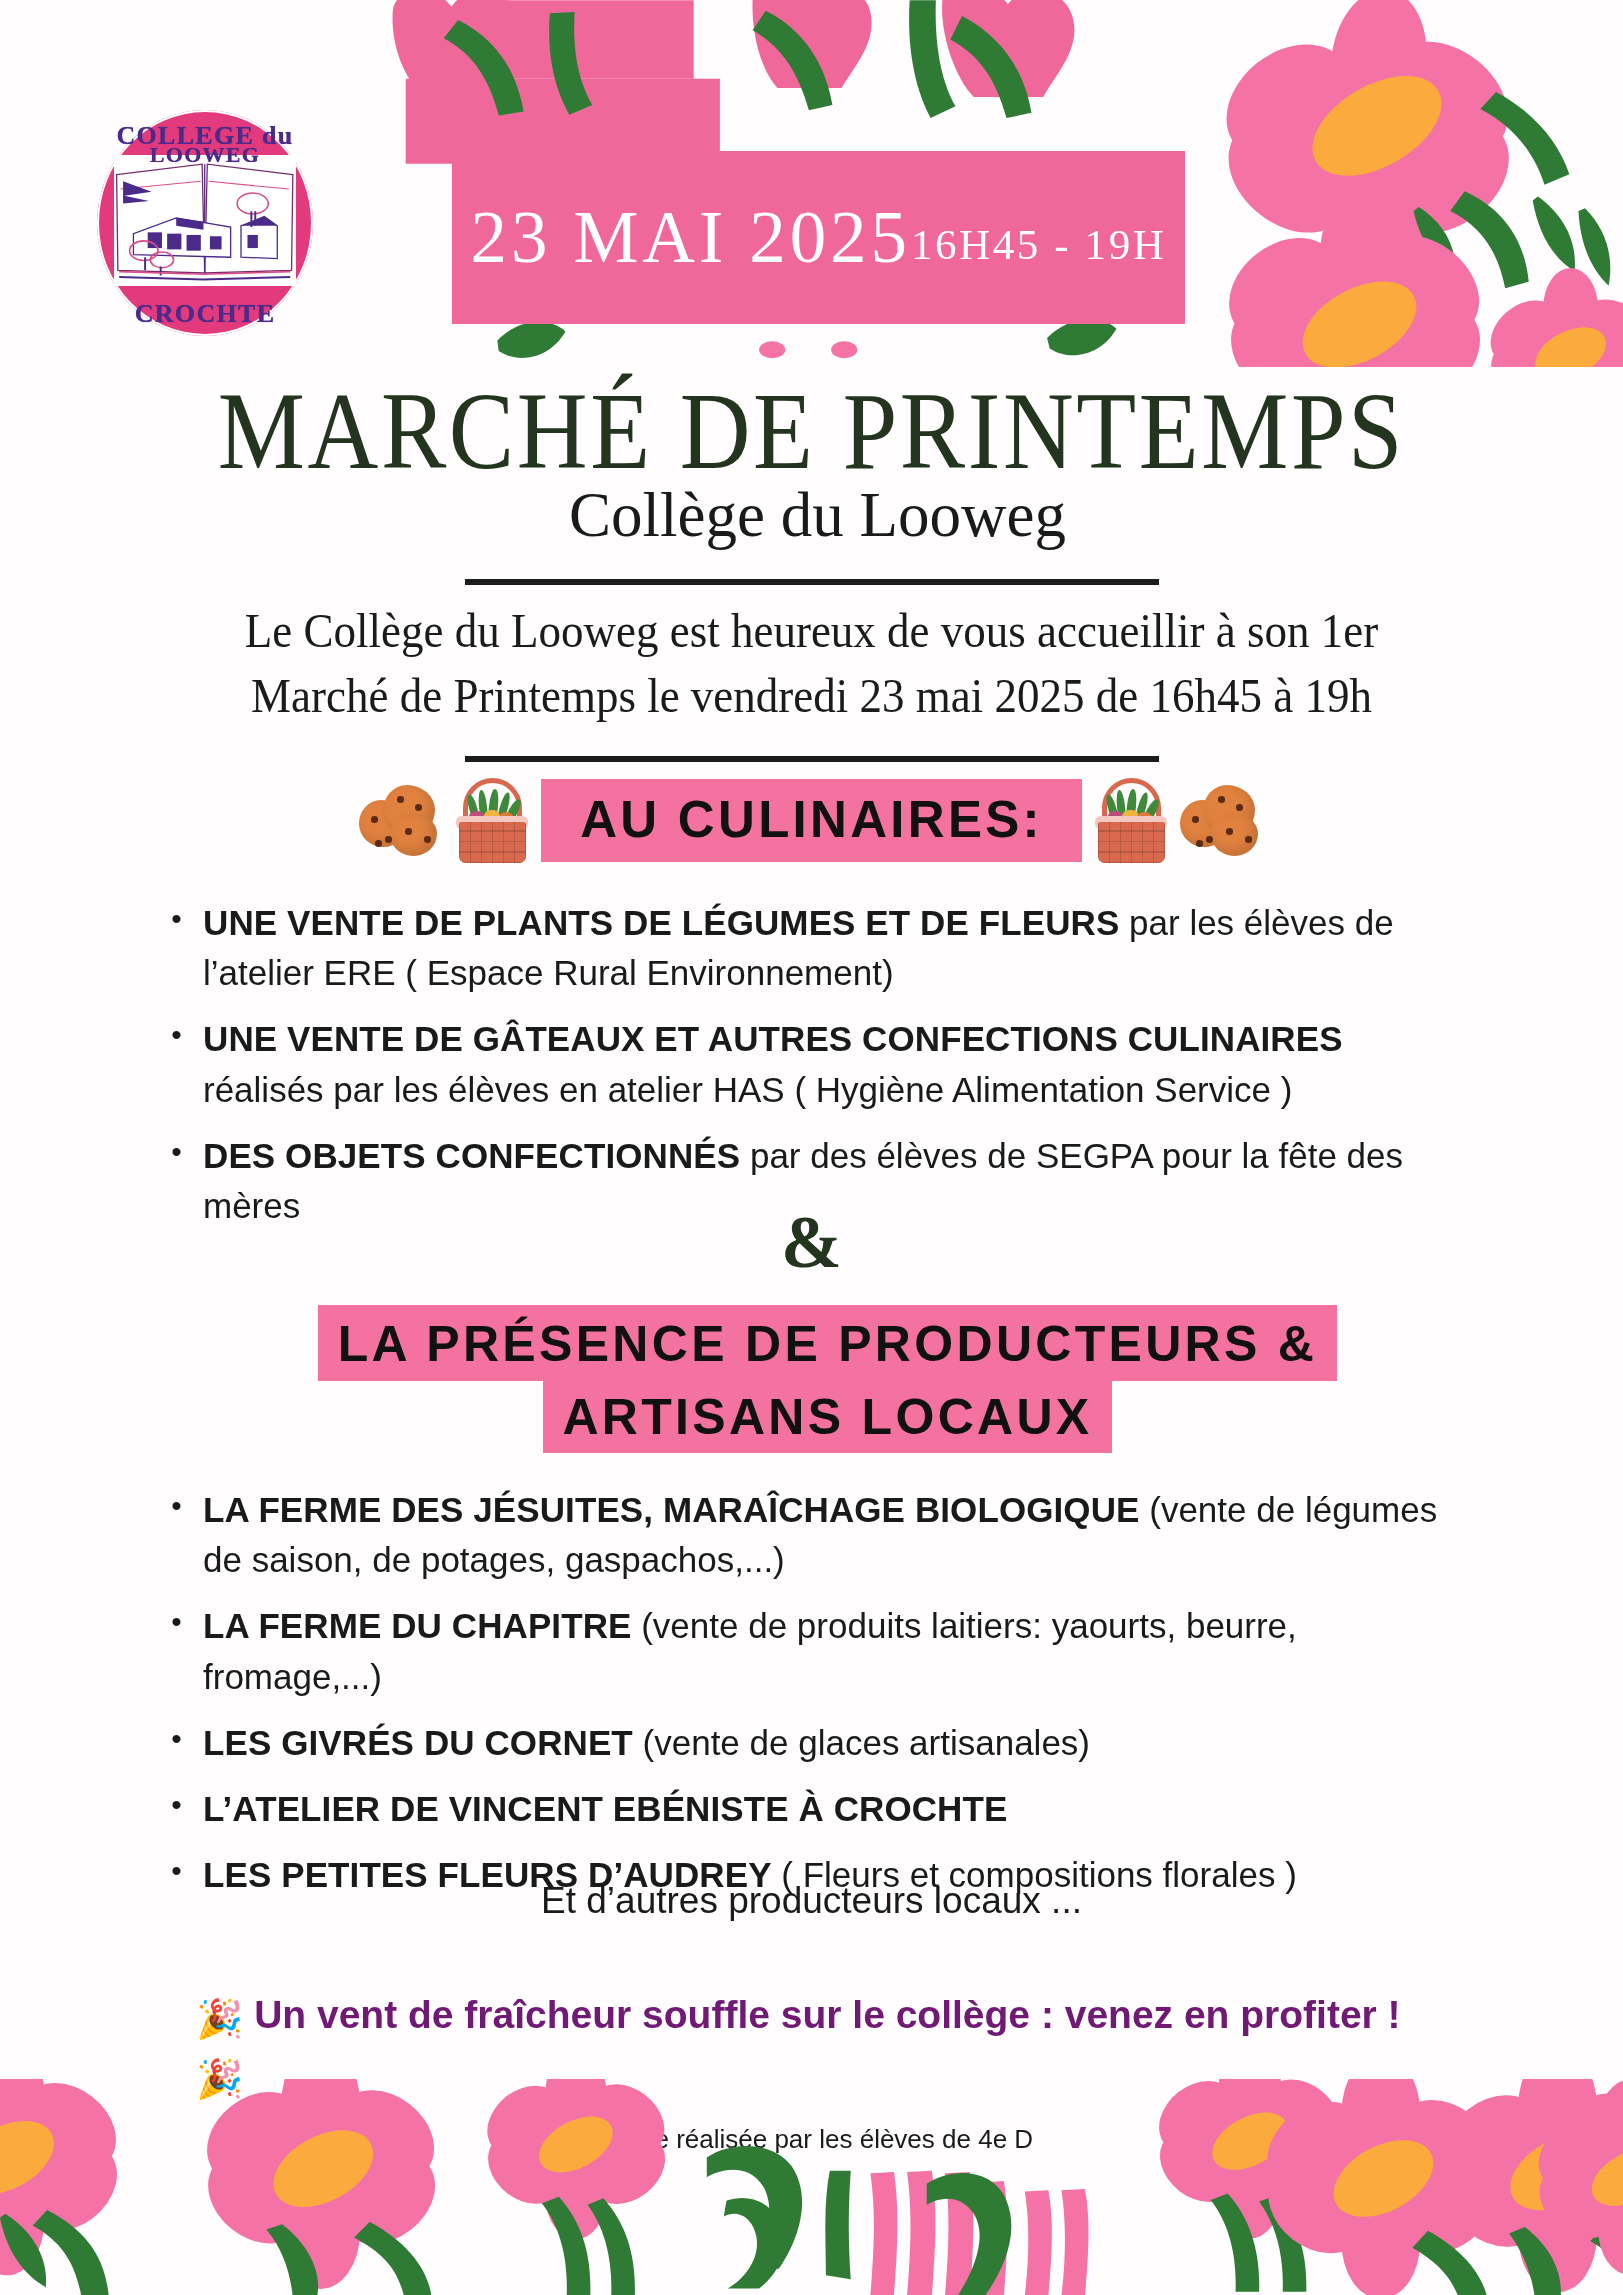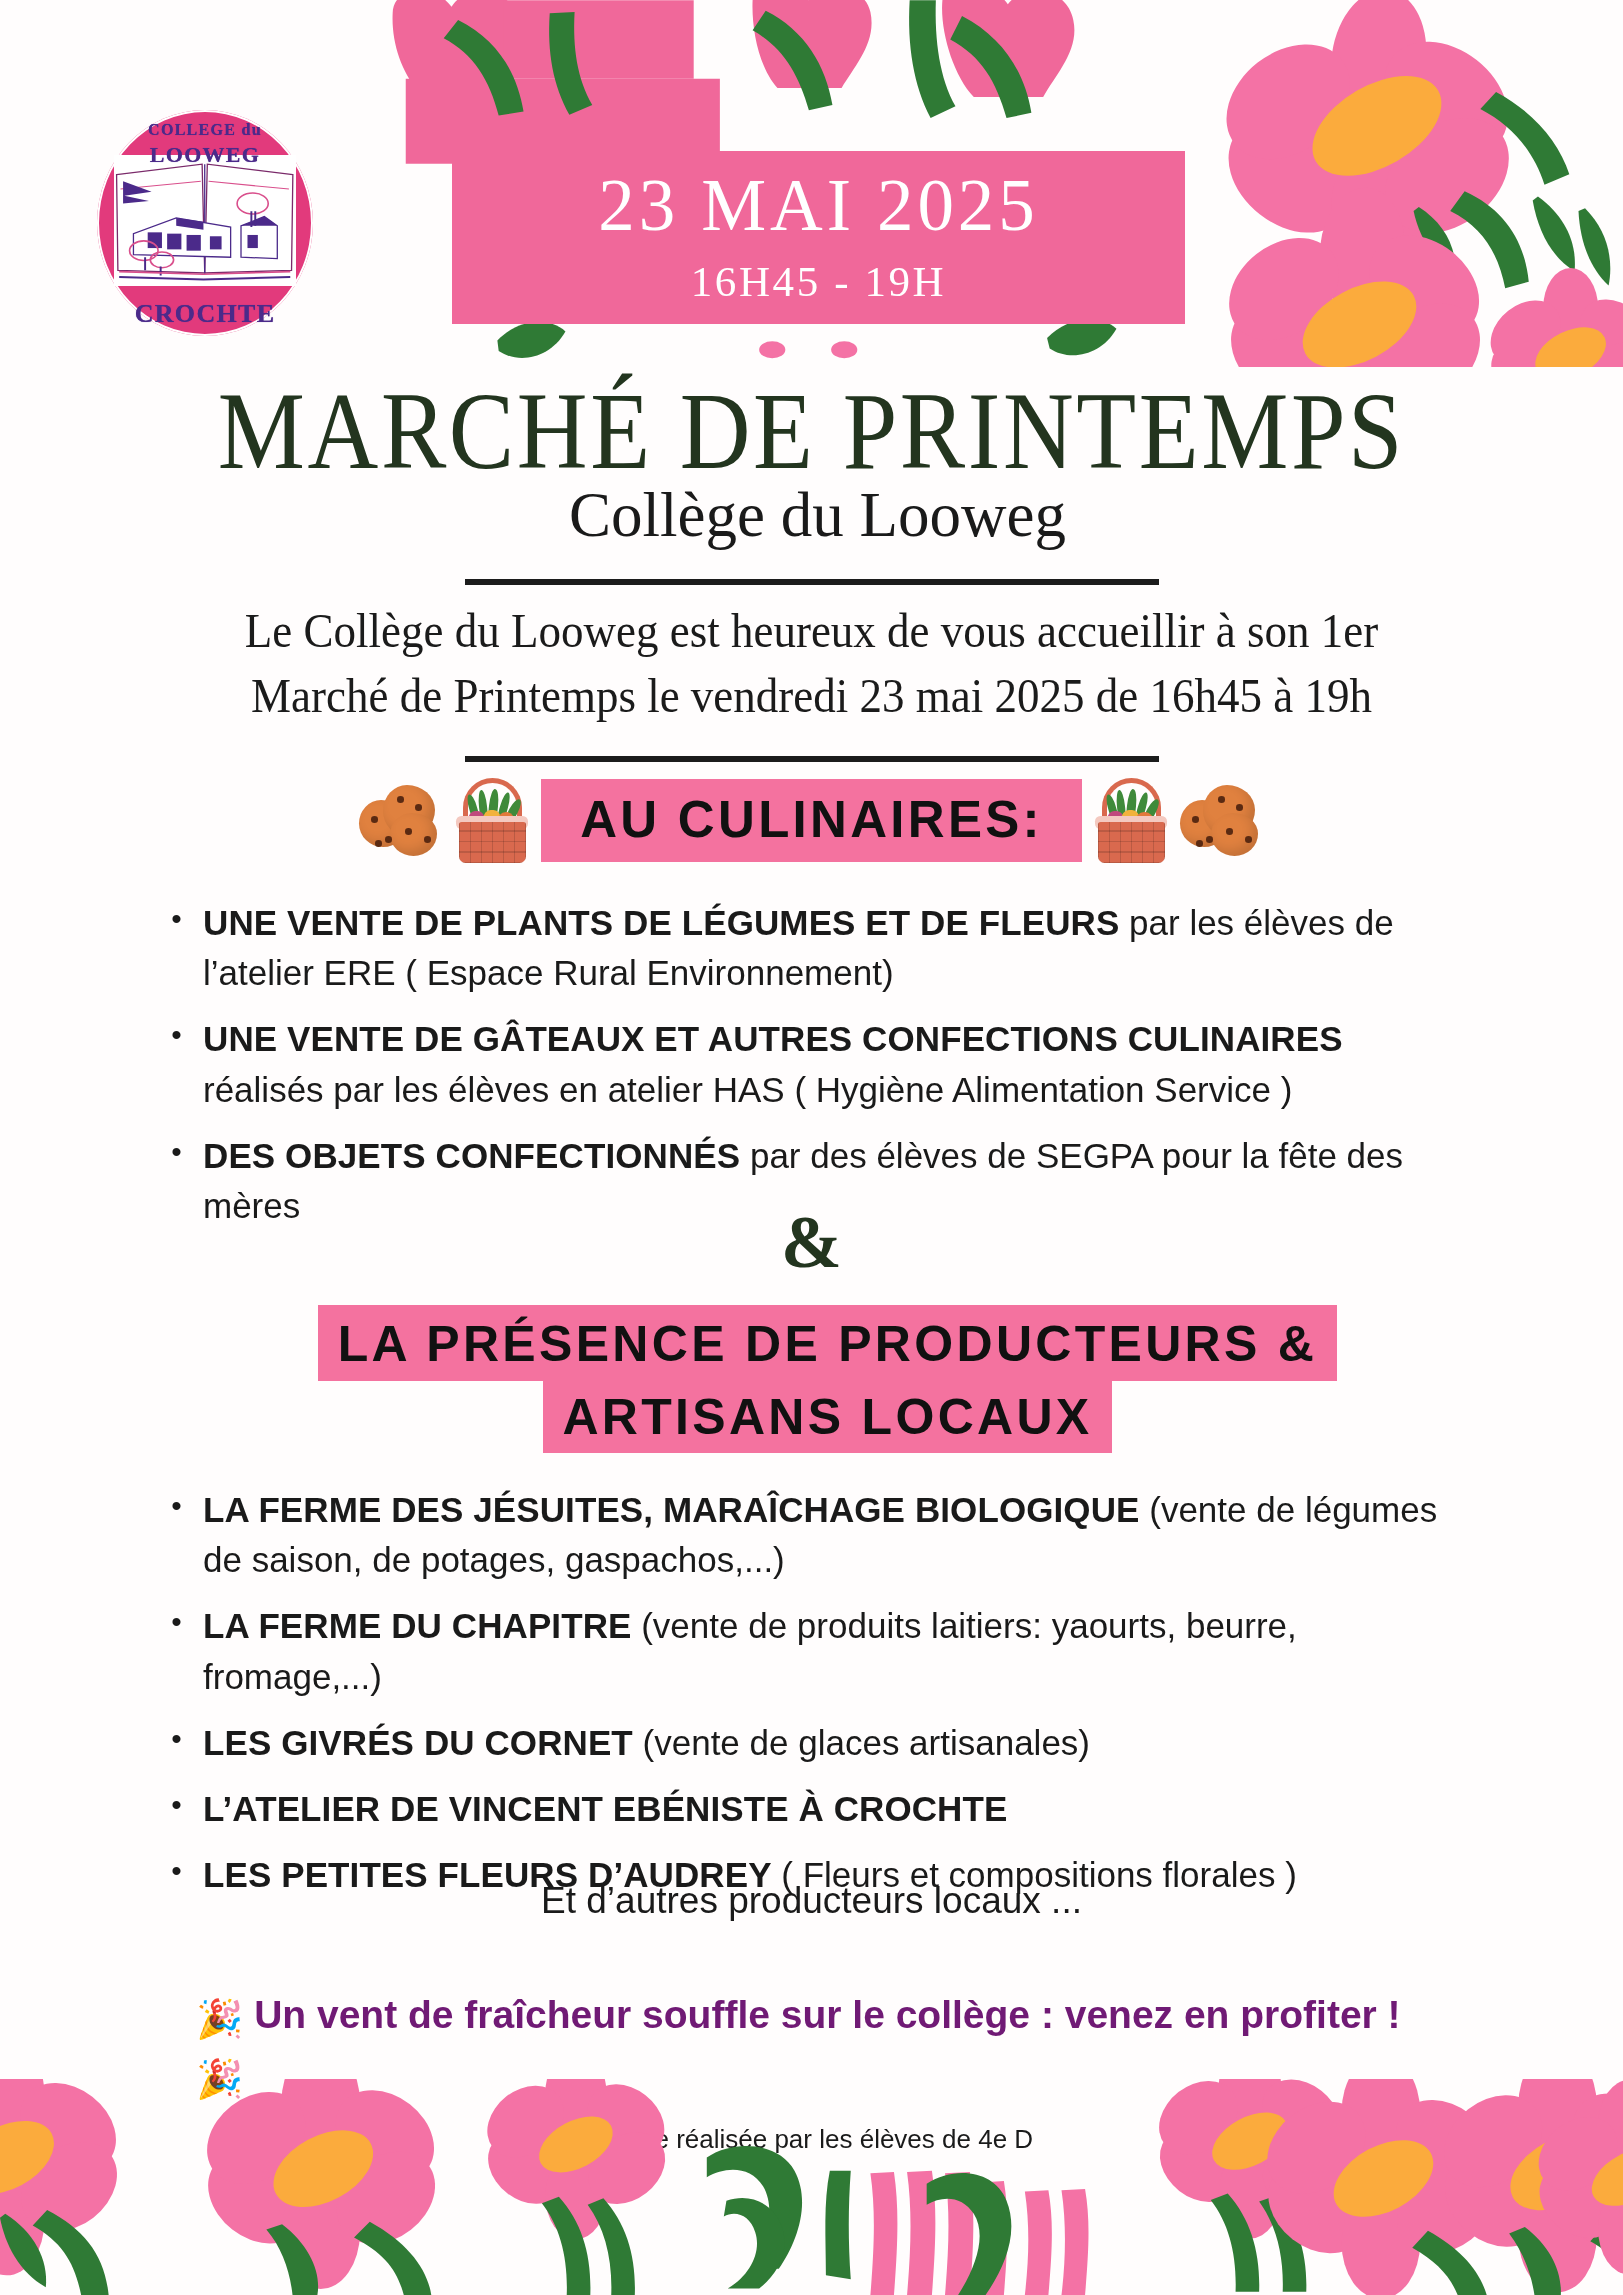--- a/index.html
+++ b/index.html
@@ -58,34 +58,34 @@
   .logo-text-top, .logo-text-top2, .logo-text-bottom {
     position: absolute;
     width: 100%;
     text-align: center;
     color: #4b2a8a;
     font-family: "Liberation Serif", serif;
     font-weight: bold;
     letter-spacing: 1.3px;
     text-shadow: 0 0 0.7px #4b2a8a;
   }
-  .logo-text-top { top: 5%; font-size: 16px; }
+  .logo-text-top { top: 5%; font-size: 26px; }
   .logo-text-top2 { top: 14%; font-size: 22px; }
   .logo-text-bottom { bottom: 3%; font-size: 26px; }
 
   
   .date-banner {
     position: absolute;
     left: 452px;
     top: 151px;
     width: 733px;
     height: 173px;
     background: #f0689a;
     display: flex;
-    flex-direction: column;
+    flex-direction: row;
     align-items: center;
     justify-content: center;
     z-index: 5;
   }
   .date-main {
     color: #ffffff;
     font-family: "Liberation Serif", serif;
     font-size: 73px;
     letter-spacing: 3.9px;
     line-height: 1;

